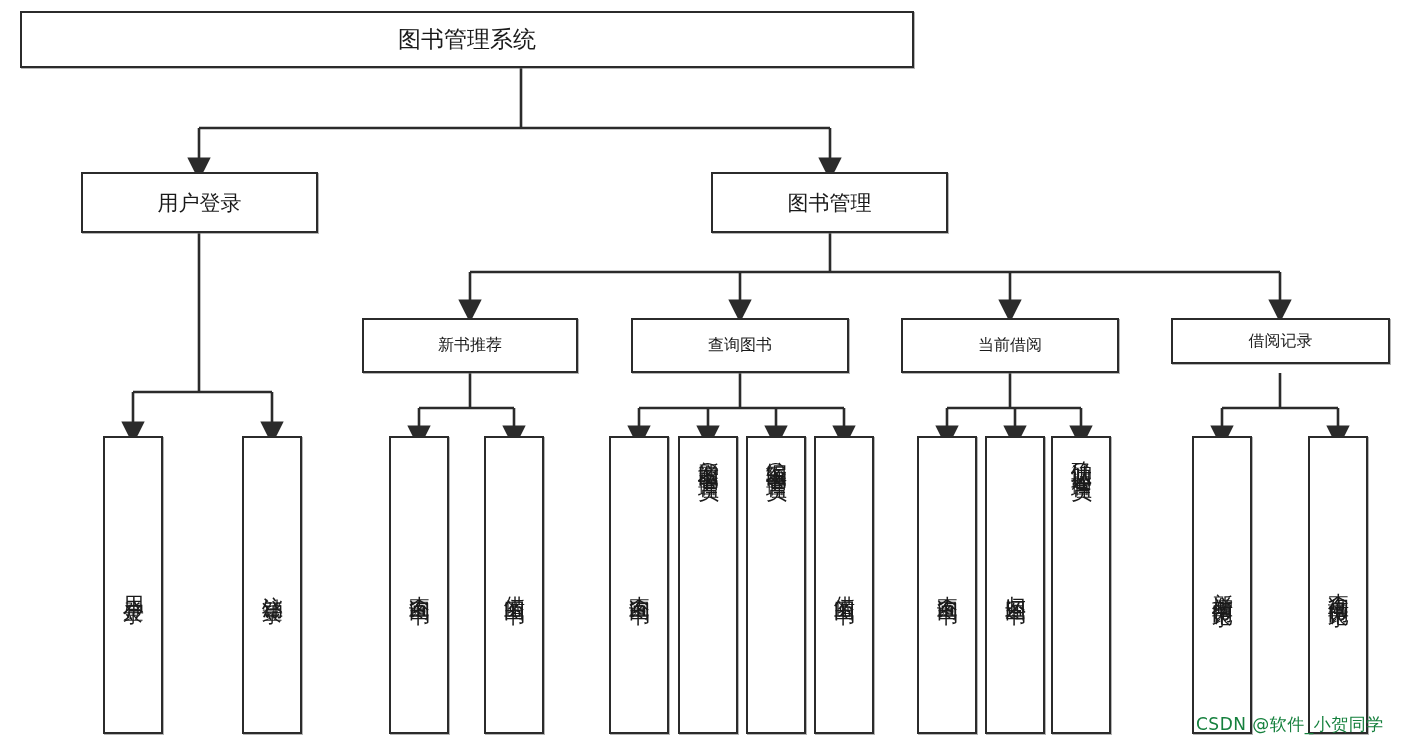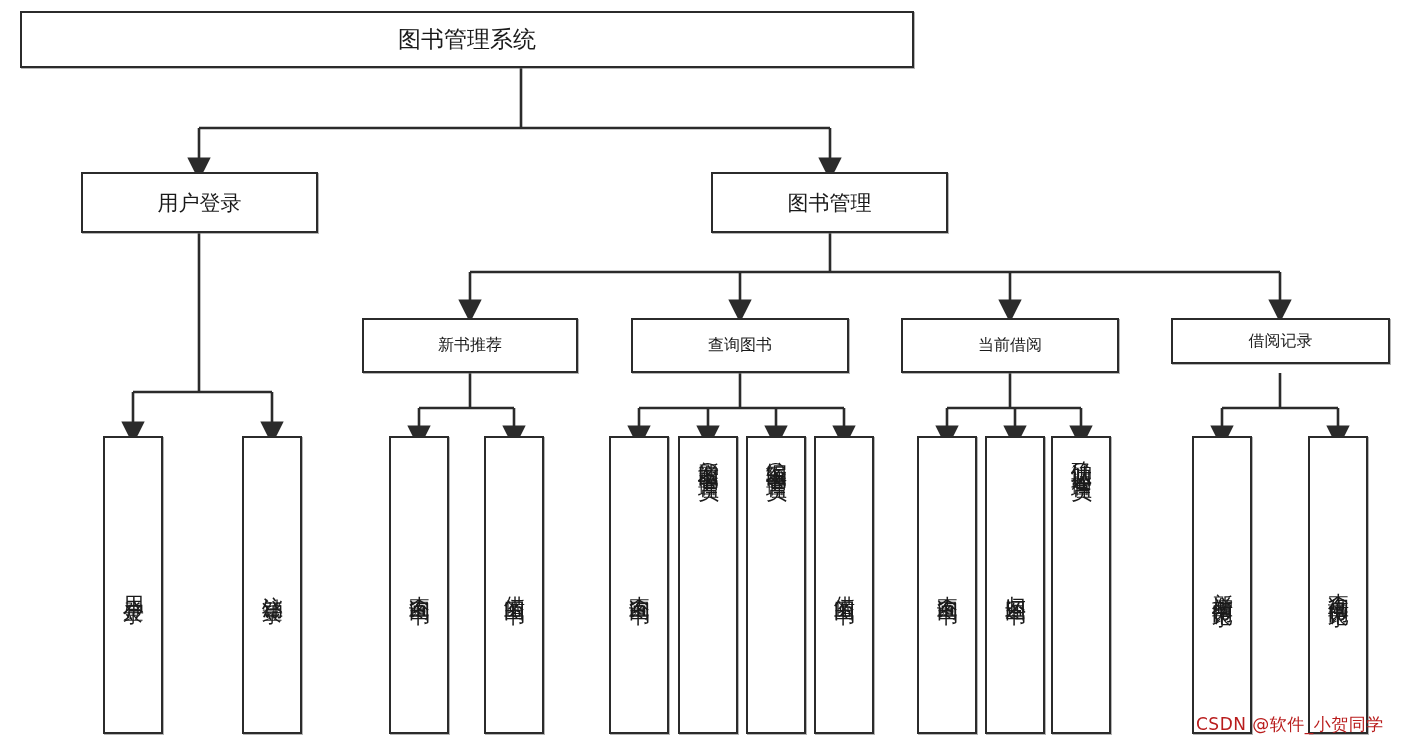--- a/index.html
+++ b/index.html
@@ -56,21 +56,21 @@
     white-space: nowrap;
   }
   .leaf.center .vtext {
     margin: auto 0;
   }
   #watermark {
     position: absolute;
     left: 1196px;
     top: 713px;
     font-size: 17px;
-    color: #b91c1c;
+    color: #15803d;
     white-space: nowrap;
     letter-spacing: 0.5px;
   }
 </style>
 </head>
 <body>
 
 <div id="canvas">
 
   <svg id="wires" viewBox="0 0 1405 747">

